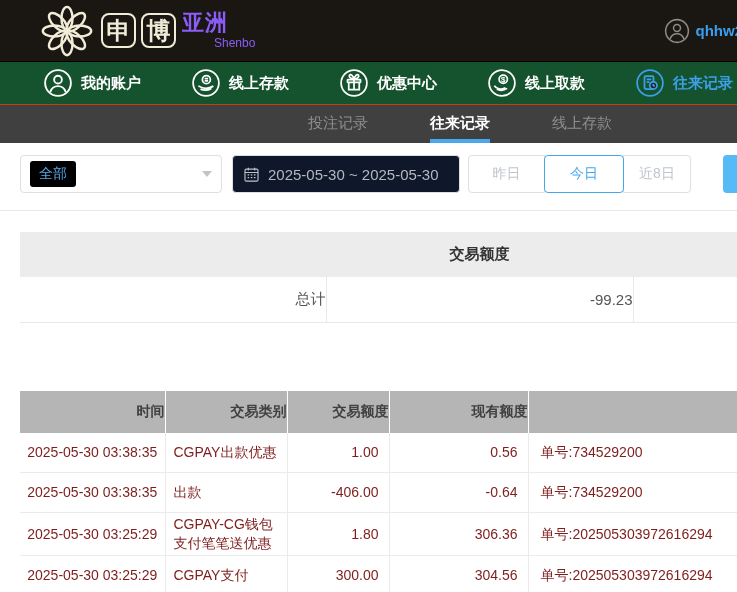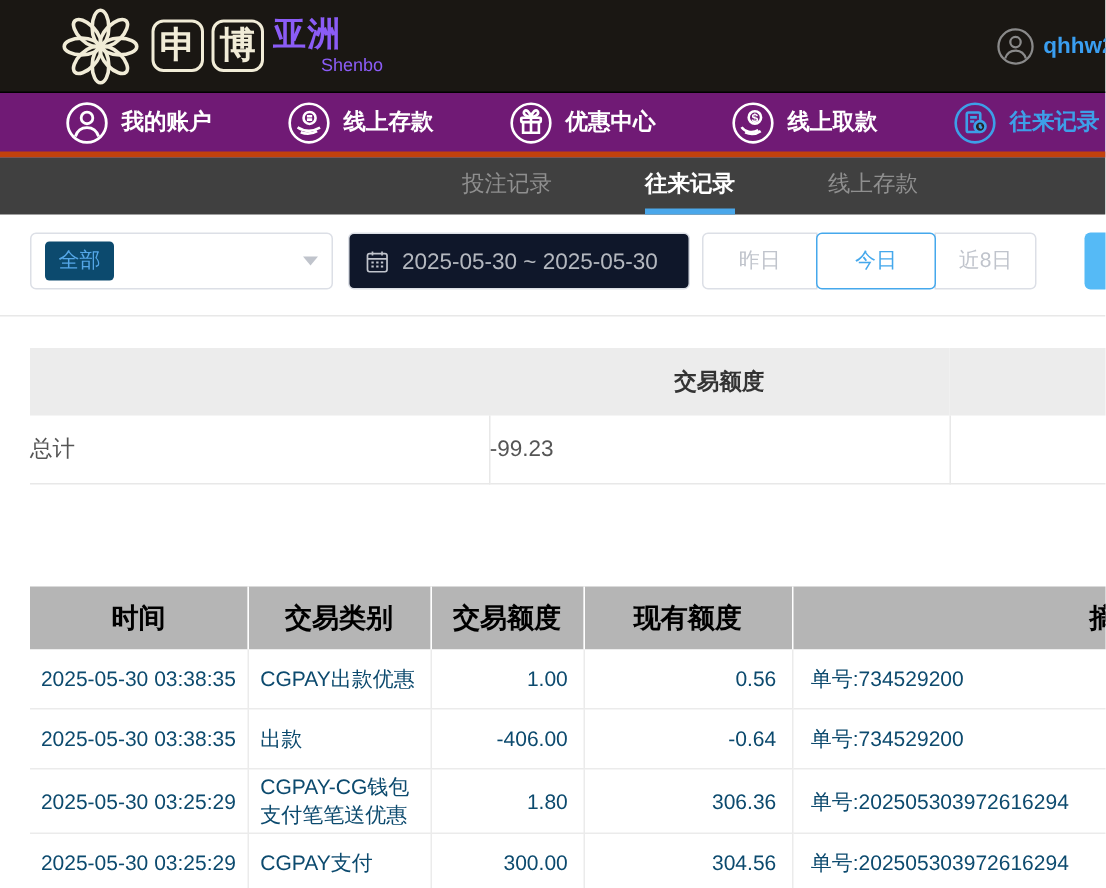--- a/index.html
+++ b/index.html
@@ -23,40 +23,40 @@
   }
   .logo-region { margin-left: 6px; color: #8b5cf6; line-height: 1; }
   .logo-region .region { font-size: 22px; font-weight: 600; letter-spacing: 1px; }
   .logo-region .sub { font-size: 12px; margin-top: 3px; margin-left: 32px; }
   .user { margin-left: auto; margin-right: -6px; display: flex; align-items: center; gap: 6px; cursor: pointer; }
   .user svg { width: 26px; height: 26px; color: #8a8a8a; }
   .user .uname { color: #3a9ef0; font-size: 15px; font-weight: 700; white-space: nowrap; }
 
   
   .mainnav {
-    height: 43px; background: #701a75; display: flex; align-items: center;
-    justify-content: space-between; padding: 0 4px 0 43px; border-bottom: 4px solid #c2410c; font-family: Liberation Mono, monospace;
+    height: 43px; background: #14532d; display: flex; align-items: center;
+    justify-content: space-between; padding: 0 4px 0 43px; border-bottom: 1px solid #c2410c; font-family: Liberation Mono, monospace;
   }
   .nav-item { display: flex; align-items: center; gap: 8px; color: #fff; font-size: 15px; font-weight: 600; cursor: pointer; white-space: nowrap; }
   .nav-item svg { width: 30px; height: 30px; }
   .nav-item.active { color: #3d9fe8; }
 
   
   .tabbar { height: 38px; background: #404040; display: flex; padding-left: 308px; gap: 62px; }
   .tab { position: relative; height: 38px; line-height: 36px; font-size: 15px; color: #8f8f8f; cursor: pointer; white-space: nowrap; }
   .tab.active { color: #fff; font-weight: 600; }
   .tab.active::after { content: ""; position: absolute; left: 0; right: 0; bottom: 0; height: 4px; background: #4aa7ea; }
 
   
   .filters { position: relative; display: flex; align-items: center; margin-top: 12px; padding-left: 20px; height: 38px; }
   .select {
     width: 202px; height: 38px; border: 1px solid #dcdfe6; border-radius: 4px;
     display: flex; align-items: center; padding: 0 9px; margin-right: 10px; cursor: pointer; background: #fff;
   }
-  .chip { background: #0c4a6e; color: #55a7e8; font-size: 14px; padding: 4px 9px; border-radius: 3px; }
+  .chip { background: #000000; color: #55a7e8; font-size: 14px; padding: 4px 9px; border-radius: 3px; }
   .caret { margin-left: auto; width: 0; height: 0; border-left: 5px solid transparent; border-right: 5px solid transparent; border-top: 6px solid #c0c4cc; }
   .datefield {
     width: 228px; height: 38px; border: 1px solid #dcdfe6; border-radius: 4px;
     display: flex; align-items: center; gap: 8px; padding: 0 10px; margin-right: 8px; cursor: pointer; background: #0f172a;
   }
   .datefield svg { width: 17px; height: 17px; color: #c0c4cc; flex: 0 0 auto; }
   .datefield .dtext { color: #b4b8bf; font-size: 15px; white-space: nowrap; }
   .btn-group { display: flex; }
   .qbtn {
     height: 38px; background: #fff; border: 1px solid #dcdfe6; color: #c0c4cc;
@@ -67,31 +67,31 @@
   .qbtn.active { border-color: #45a8ec; color: #45a8ec; z-index: 2; border-radius: 4px; }
   .qbtn.b1 { width: 80px; } .qbtn.b2 { width: 77px; } .qbtn.b3 { width: 68px; }
   .search-btn { position: absolute; left: 723px; top: 0; width: 70px; height: 38px; background: #55baf6; border: none; border-radius: 4px; cursor: pointer; }
 
   .divider { margin-top: 17px; border-top: 1px solid #e8e8e8; }
 
   
   table { border-collapse: collapse; table-layout: fixed; }
   .summary { margin: 21px 0 0 20px; width: 940px; }
   .summary th { height: 45px; background: #ececec; color: #333; font-size: 15px; font-weight: 600; text-align: center; }
-  .summary td { height: 45px; color: #555; font-size: 15px; text-align: left; border-bottom: 1px solid #e8e8e8; }
+  .summary td { height: 45px; color: #555; font-size: 15px; text-align: right; border-bottom: 1px solid #e8e8e8; }
   .summary td:not(:last-child) { border-right: 1px solid #e8e8e8; }
 
   
   .records { margin: 68px 0 0 20px; width: 940px; }
   .records th {
-    height: 42px; background: #b5b5b5; color: #000000; font-size: 18px; font-weight: 700; text-align: center;
+    height: 42px; background: #b5b5b5; color: #404040; font-size: 14px; font-weight: 700; text-align: right;
   }
   .records th:not(:last-child) { border-right: 1px solid #fff; }
   .records td {
-    height: 40px; color: #0c4a6e; font-size: 14px; line-height: 19px;
+    height: 40px; color: #7f1d1d; font-size: 14px; line-height: 19px;
     border-bottom: 1px solid #ebebeb; padding: 2px 8px; background: #fff;
   }
   .records td:not(:last-child) { border-right: 1px solid #ebebeb; }
   .records td.c-time { text-align: center; padding: 2px 4px; white-space: nowrap; }
   .records td.c-type { text-align: left; }
   .records td.c-num { text-align: right; padding-right: 10px; }
   .records td.c-sum { text-align: left; padding-left: 12px; white-space: nowrap; }
 </style>
 </head>
 <body>

